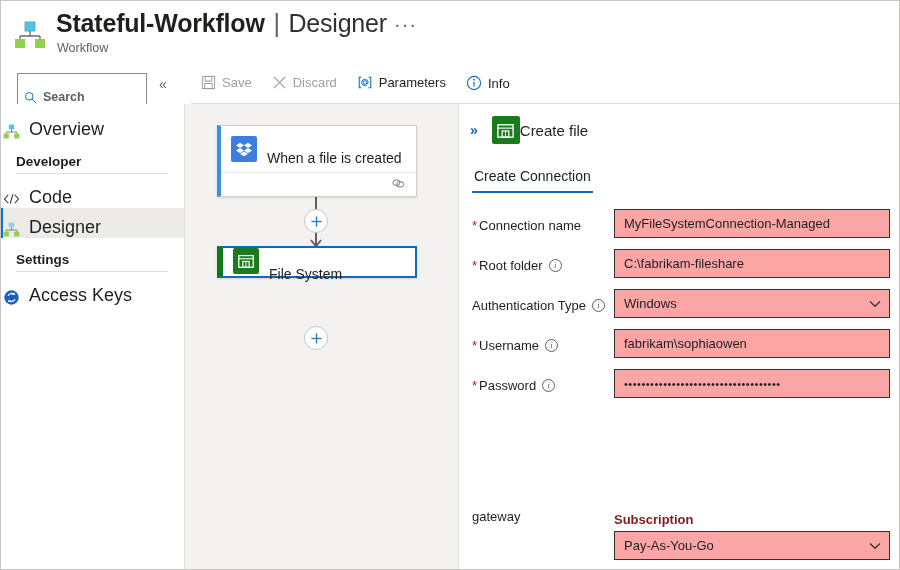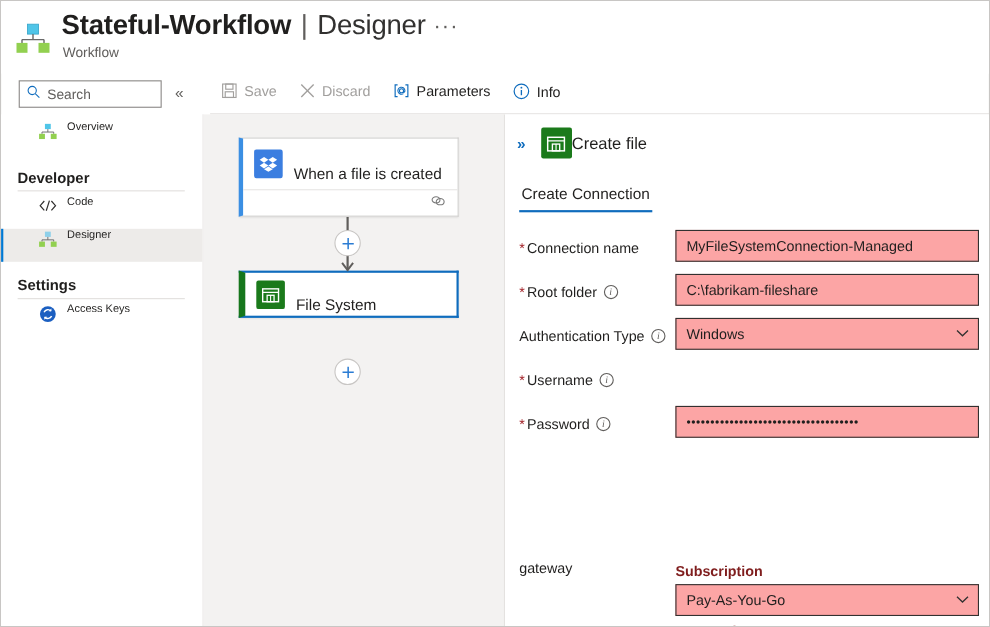--- a/index.html
+++ b/index.html
@@ -43,21 +43,21 @@
     position: absolute; left: 393px; top: 12px;
     font-size: 20px; color: #605e5c; letter-spacing: 1px;
     cursor: pointer;
   }
 
   
   .searchbox {
     position: absolute; left: 16px; top: 72px;
     width: 130px; height: 25px;
     border: 1px solid #8a8886; background: #fff;
-    display: flex; align-items: center; padding: 0 6px;
+    display: flex; align-items: flex-start; padding: 16px 6px; font-weight: bold;
   }
   .searchbox .ph { font-size: 12.5px; color: #605e5c; margin-left: 6px; }
   .collapse-btn {
     position: absolute; left: 158px; top: 75px;
     font-size: 14px; color: #605e5c; cursor: pointer;
   }
   .cmdbar {
     position: absolute; left: 190px; top: 70px; height: 30px;
     display: flex; align-items: flex-start; gap: 0px;
   }
@@ -80,22 +80,22 @@
     background: #e1dfdd;
   }
 
   
   .sidebar {
     position: absolute; left: 0; top: 103px; width: 183px; height: 467px;
     background: #ffffff;
   }
   .nav-item {
     position: relative; height: 30px;
-    display: flex; align-items: flex-start; padding-left: 33px;
-    font-size: 10px; color: #201f1e; cursor: pointer;
+    display: flex; align-items: flex-end; padding-left: 1px;
+    font-size: 18px; color: #201f1e; cursor: pointer;
   }
   .nav-item .nav-icon {
     width: 18px; height: 18px; margin-right: 9px;
     display: inline-flex; align-items: center; justify-content: center;
   }
   .nav-item.selected { background: #edebe9; }
   .nav-item.selected::before {
     content: ""; position: absolute; left: 0; top: 0;
     width: 2px; height: 30px; background: #0078d4;
   }
@@ -124,23 +124,23 @@
   }
   .node-trigger .row {
     height: 46px; display: flex; align-items: center; padding-left: 10px;
   }
   .node-trigger .divider { height: 1px; background: #e6e5e4; }
   .node-trigger .footer {
     height: 24px; display: flex; align-items: center;
     justify-content: flex-end; padding-right: 10px;
   }
   .node-action {
-    left: 32px; top: 142px; width: 200px; height: 43px;
+    left: 32px; top: 142px; width: 200px; height: 32px;
     border: 2px solid #0f6cbd; border-left: 6px solid #15761c;
-    display: flex; align-items: center; padding-left: 10px;
+    display: flex; align-items: flex-start; padding-left: 10px;
     box-shadow: 0 1px 2px rgba(0,0,0,0.12);
   }
   .node-label {
     font-size: 14px; color: #201f1e; margin-left: 10px; margin-top: 18px;
   }
   .icon-sq {
     width: 26px; height: 26px; border-radius: 2px;
     display: inline-flex; align-items: center; justify-content: center;
     flex: none;
   }
@@ -490,20 +490,23 @@
           </span>
         </div>
       </div>
 
       <div class="frow">
         <div class="flabel">
           <span class="req">*</span>
           <span>Username</span>
           <span class="info-i">i</span>
         </div>
+        <div class="fctl">
+          <span>fabrikam\sophiaowen</span>
+        </div>
       </div>
 
       <div class="frow">
         <div class="flabel">
           <span class="req">*</span>
           <span>Password</span>
           <span class="info-i">i</span>
         </div>
         <div class="fctl">
           <span class="pwd">••••••••••••••••••••••••••••••••••••</span>

